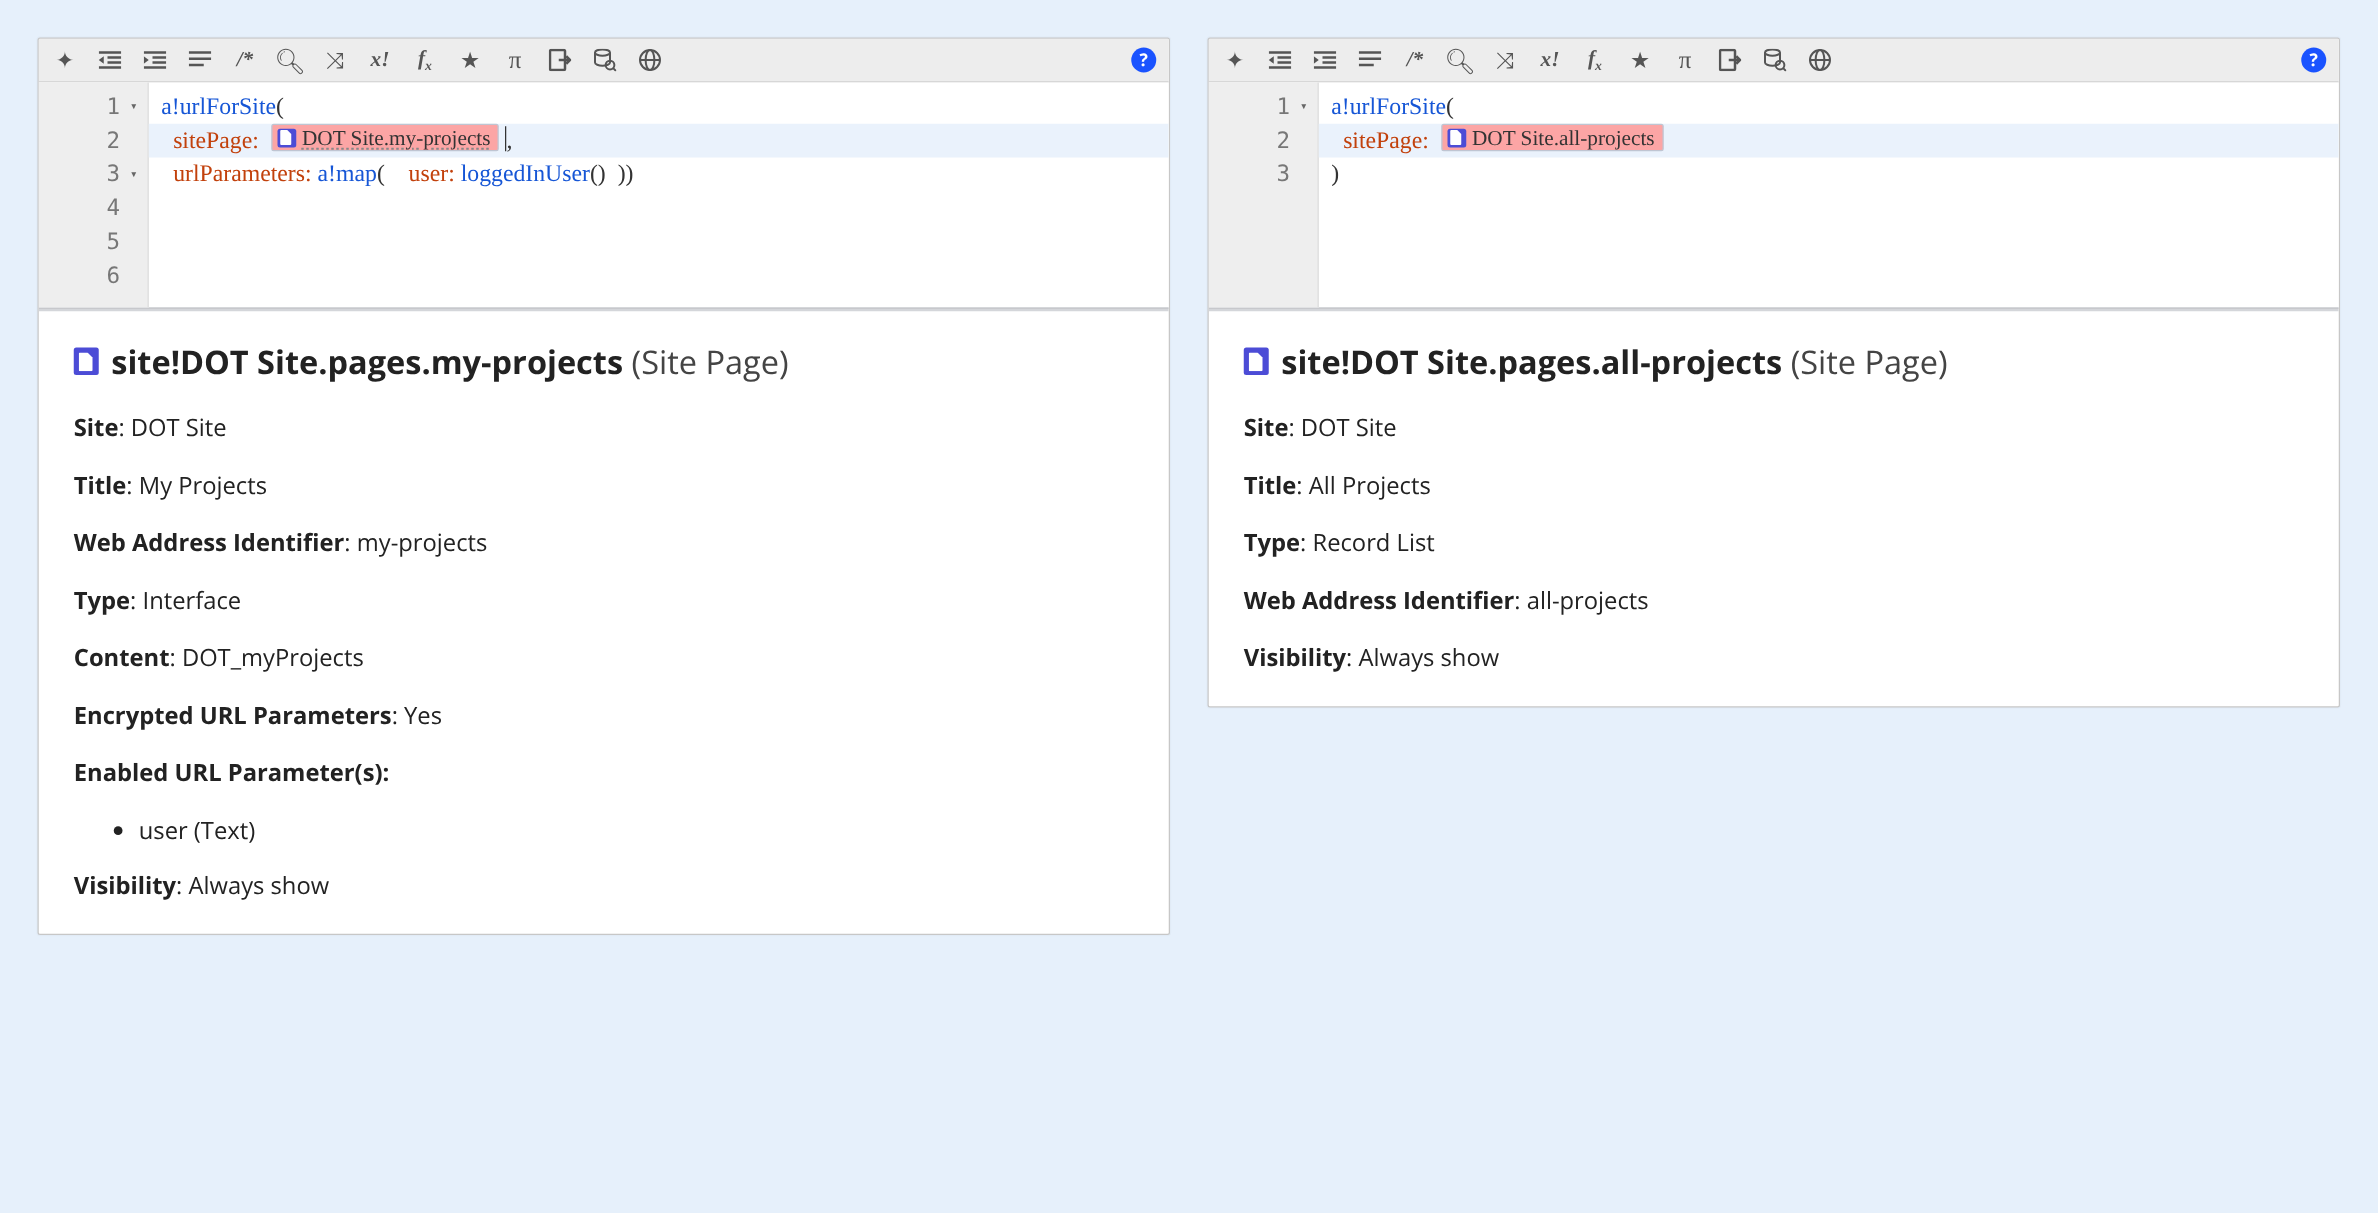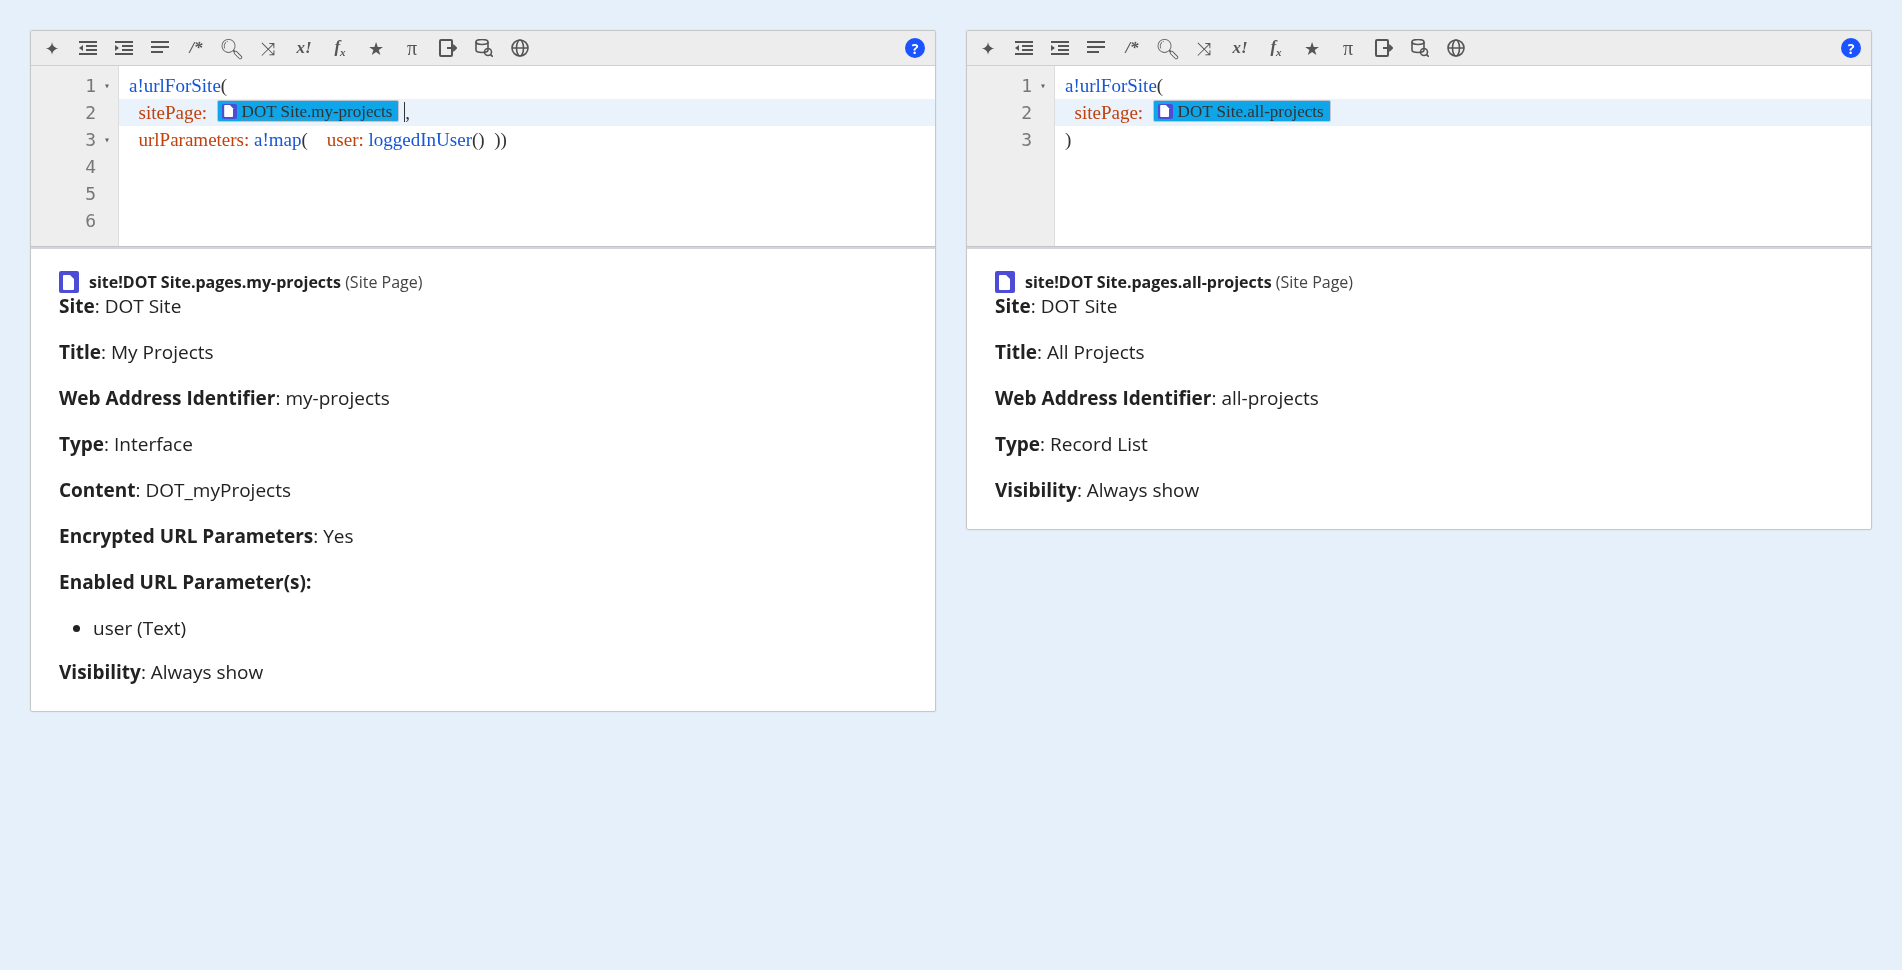--- a/index.html
+++ b/index.html
@@ -99,21 +99,21 @@
   .tok-fn { color: #1656d6; }
   .tok-kw { color: #c2410c; }
   .tok-paren { color: #333; }
   .cursor {
     border-left: 1.5px solid #333;
     display: inline-block;
     height: 20px;
     vertical-align: -3px;
   }
   .chip {
-    background: #0ea5e9;
+    background: #fca5a5;
     border: 1px solid #bfc5d2;
     border-radius: 2px;
     padding: 0 6px 0 4px;
     display: inline-flex;
     align-items: center;
     gap: 5px;
     font-size: 17px;
     color: #333;
     height: 22px;
     vertical-align: 2px;
@@ -136,40 +136,41 @@
   }
   .info {
     padding: 22px 28px 26px 28px;
     font-size: 19px;
     color: #222;
   }
   .info-title {
     display: flex;
     align-items: center;
     gap: 10px;
-    font-size: 16px;
+    margin-bottom: 22px;
+    font-size: 26px;
   }
   .info-title .doc-icon {
     width: 20px; height: 22px;
     background: #4c4cd6;
     border-radius: 2px;
     display: inline-flex;
     align-items: center;
     justify-content: center;
   }
   .info-title .doc-icon svg { width: 12px; height: 15px; }
   .info-title b { font-weight: 700; }
   .info-title .suffix { color: #444; font-weight: 400; }
   .info-row {
     margin-bottom: 20px;
   }
   .info-row b { font-weight: 700; }
   .info ul {
     list-style: disc;
-    margin: 4px 0 18px 34px;
+    margin: 4px 0 18px 52px;
   }
   .info ul li { font-size: 19px; }
   .ital { font-style: italic; font-weight: bold; font-family: Georgia, serif;}
   .bold { font-weight: bold; }
 </style>
 </head>
 <body>
 
 <div id="root" style="display:flex;gap:30px;align-items:flex-start;width:100%;">
     <div class="panel">
@@ -424,18 +425,18 @@
           <span class="doc-icon">
             <svg viewBox="0 0 12 15">
               <path d="M1 0h6l4 4v10a1 1 0 0 1-1 1H1a1 1 0 0 1-1-1V1a1 1 0 0 1 1-1z" fill="#fff"></path>
               <path d="M7 0v4h4" fill="none" stroke="#4c4cd6" stroke-width="0"></path>
             </svg>
           </span>
           <span><b>site!DOT Site.pages.all-projects</b> <span class="suffix">(Site Page)</span></span>
         </div>
         <div class="info-row"><b>Site</b>: <span>DOT Site</span></div>
         <div class="info-row"><b>Title</b>: <span>All Projects</span></div>
+        <div class="info-row"><b>Type</b>: <span>Record List</span></div>
         <div class="info-row"><b>Web Address Identifier</b>: <span>all-projects</span></div>
-        <div class="info-row"><b>Type</b>: <span>Record List</span></div>
         <div class="info-row" style="margin-bottom:0"><b>Visibility</b>: <span>Always show</span></div>
       </div>
     </div>
   </div>
 
 </body></html>

